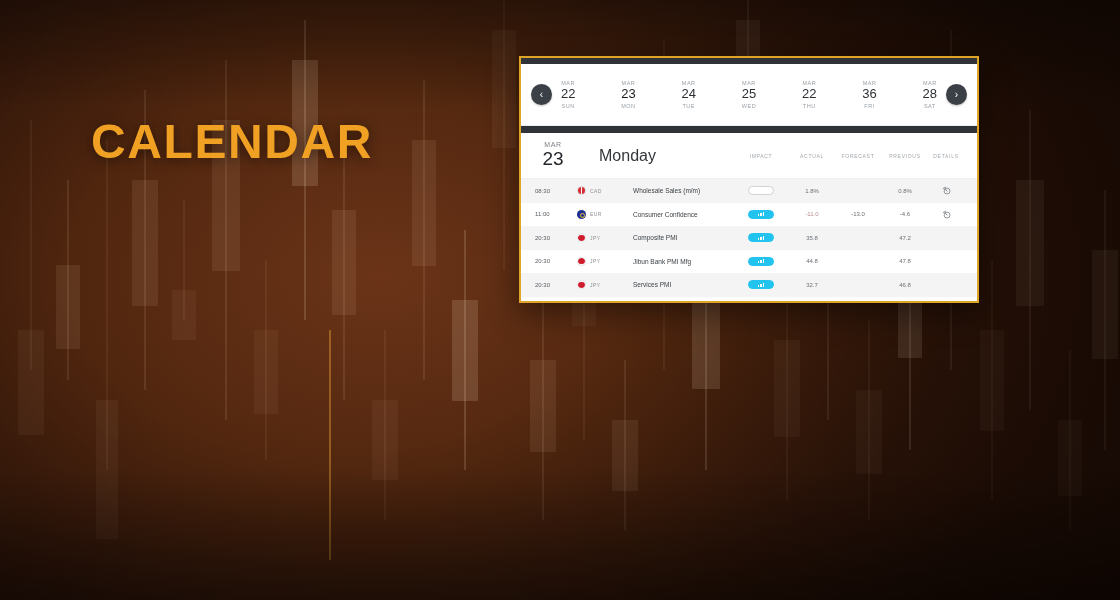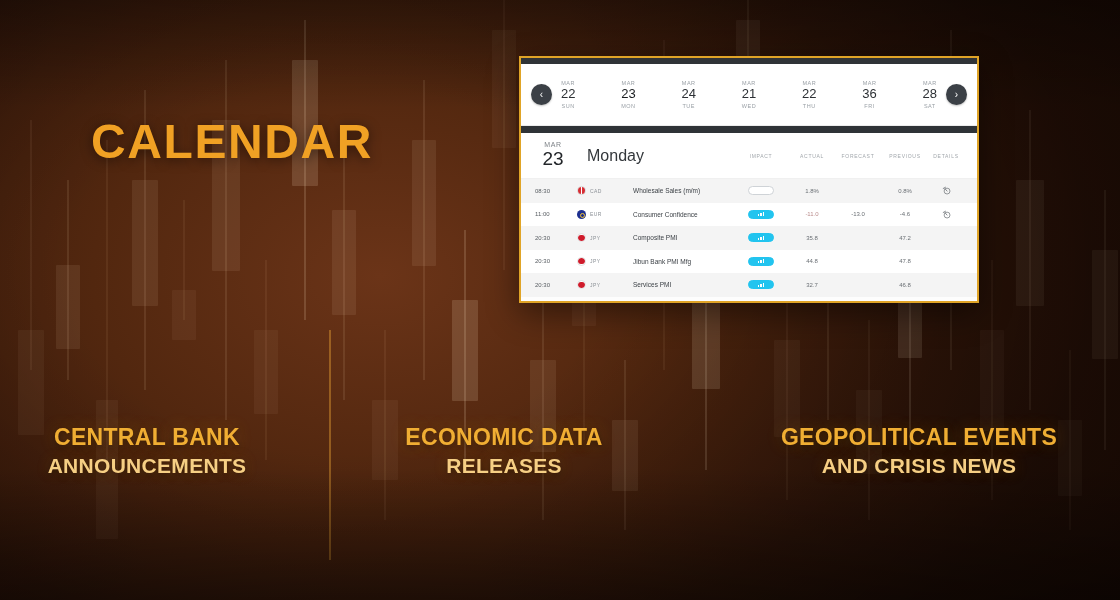--- a/index.html
+++ b/index.html
@@ -119,21 +119,21 @@
   
   .dayhead {
     height: 46px; background: #ffffff;
     display: flex; align-items: center; padding: 0 14px;
     border-bottom: 1px solid #f0f0f0;
   }
   .dayhead .dh-date { text-align: center; width: 36px; line-height: 1.1; }
   .dayhead .dh-date .m { font-size: 7px; color: #7d8287; letter-spacing: 0.6px; }
   .dayhead .dh-date .d { font-size: 19px; color: #23262a; }
   .dayhead .dh-name {
-    margin-left: 16px; font-size: 16px; color: #33373b; font-weight: 400;
+    margin-left: 28px; font-size: 16px; color: #33373b; font-weight: 400;
   }
   .dayhead .cols { margin-left: auto; display: flex; align-items: center; }
   .dayhead .cols span {
     font-size: 5px; color: #a2a7ac; letter-spacing: 0.7px; text-align: center;
   }
 
   
   .c-time    { width: 42px; text-align: left; }
   .c-flag    { width: 56px; display: flex; align-items: center; gap: 4px; }
   .c-event   { flex: 1; }
@@ -314,34 +314,20 @@
       <div class="candle gold" style="left: 328px; top: 330px; width: 3px; height: 230px;">
         <div class="wick"></div>
       </div>
     </div>
   <div class="vignette"></div>
 
   <div class="headline">
     <div class="line2">CALENDAR</div>
   </div>
 
-  <div class="captions">
-    <div class="caption cap-1">
-      <div class="top">CENTRAL BANK</div>
-      <div class="bottom">ANNOUNCEMENTS</div>
-    </div>
-    <div class="caption cap-2">
-      <div class="top">ECONOMIC DATA</div>
-      <div class="bottom">RELEASES</div>
-    </div>
-    <div class="caption cap-3">
-      <div class="top">GEOPOLITICAL EVENTS</div>
-      <div class="bottom">AND CRISIS NEWS</div>
-    </div>
-  </div>
 
   <div class="card">
     <div class="card-topbar"></div>
 
     <div class="datestrip">
       <div class="navbtn">‹</div>
       <div class="days">
           <div class="day">
             <div class="mon">MAR</div>
             <div class="num">22</div>
@@ -352,21 +338,21 @@
             <div class="num">23</div>
             <div class="dow">MON</div>
           </div>
           <div class="day">
             <div class="mon">MAR</div>
             <div class="num">24</div>
             <div class="dow">TUE</div>
           </div>
           <div class="day">
             <div class="mon">MAR</div>
-            <div class="num">21</div>
+            <div class="num">25</div>
             <div class="dow">WED</div>
           </div>
           <div class="day">
             <div class="mon">MAR</div>
             <div class="num">22</div>
             <div class="dow">THU</div>
           </div>
           <div class="day">
             <div class="mon">MAR</div>
             <div class="num">36</div>

